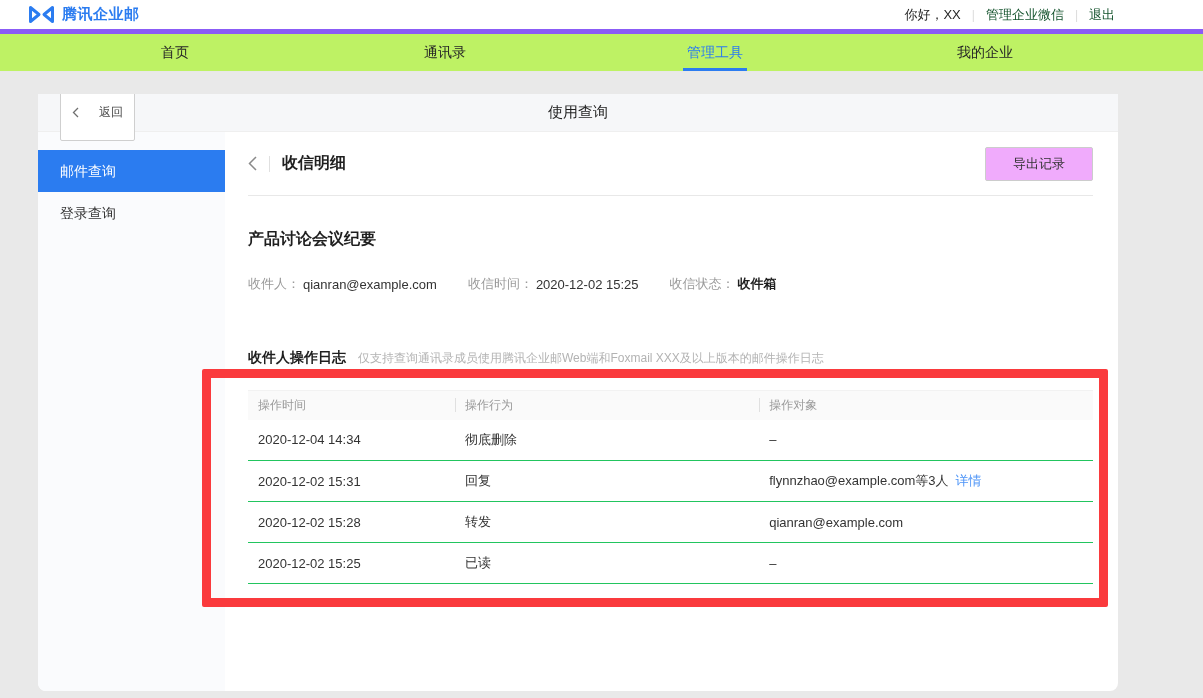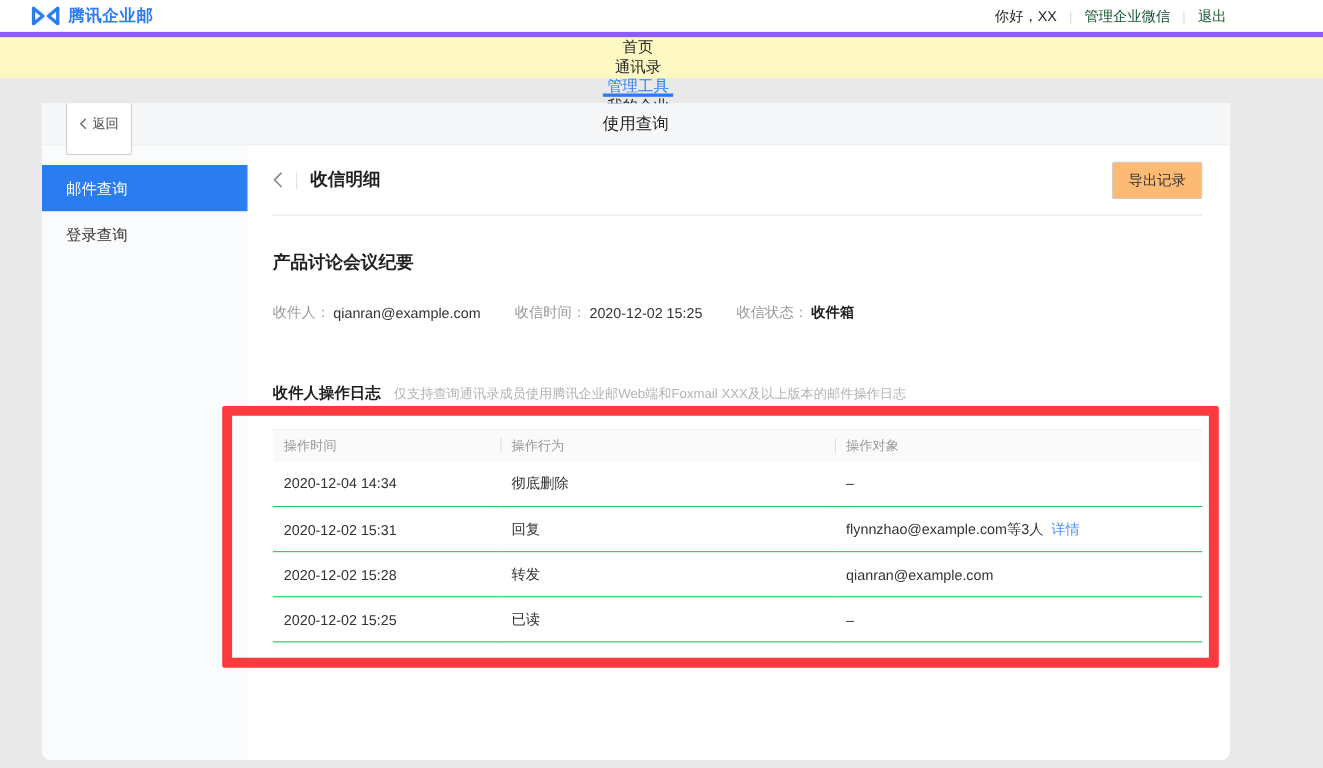--- a/index.html
+++ b/index.html
@@ -16,22 +16,22 @@
     height:34px; background:#fff; border-bottom:5px solid #8b5cf6;
     display:flex; align-items:center; padding:0 88px 0 28px;
   }
   .brand { display:flex; align-items:center; gap:7px; cursor:pointer; }
   .brand-name { font-size:15px; font-weight:600; color:#2b7cf0; letter-spacing:.5px; }
   .topbar-right { margin-left:auto; display:flex; align-items:center; font-size:13px; color:#262626; }
   .topbar-right .sep { color:#dcdcdc; margin:0 11px; font-size:12px; }
   .topbar-right a { color:#14532d; text-decoration:none; cursor:pointer; }
   
   .navbar {
-    height:38px; background:#fef9c3; border-bottom:1px solid #e8e8e8;
-    display:flex; padding:0 83px 0 40px;flex-direction:column;
+    height:38px; background:#bef264; border-bottom:1px solid #e8e8e8;
+    display:flex; padding:0 83px 0 40px;
   }
   .nav-tab {
     flex:1; display:flex; align-items:center; justify-content:center;
     font-size:14px; color:#262626; cursor:pointer; position:relative;
   }
   .nav-tab.active { color:#2b7cf0; }
   .nav-tab.active::after {
     content:""; position:absolute; bottom:0; left:50%; transform:translateX(-50%);
     width:64px; height:3px; background:#2b7cf0;
   }
@@ -40,21 +40,21 @@
     position:absolute; left:38px; top:94px; width:1080px; height:597px;
     background:#fff; border-radius:0 0 8px 8px; display:flex; flex-direction:column;
     overflow:hidden;
   }
   .card-header {
     height:38px; background:#f6f7f9; flex:0 0 38px;
     display:flex; align-items:center; position:relative; border-bottom:1px solid #efefef;
   }
   .back-btn {
     margin-left:22px; background:#fff; border:1px solid #cfcfcf; border-radius:2px;
-    font-size:12px; color:#4a4a4a; padding:19px 11px; display:flex; align-items:center; gap:5px;
+    font-size:12px; color:#4a4a4a; padding:19px 11px; display:flex; align-items:center; gap:20px;
     cursor:pointer; font-family:inherit;
   }
   .back-btn svg { display:block; }
   .page-title {
     position:absolute; left:50%; transform:translateX(-50%);
     font-size:15px; color:#1f1f1f; font-weight:500;
   }
   .card-body { flex:1; display:flex; min-height:0; }
   
   .sidebar { width:187px; flex:0 0 187px; background:#fafbfd; padding-top:18px; }
@@ -62,22 +62,22 @@
     height:42px; line-height:42px; padding-left:22px; font-size:14px; color:#333; cursor:pointer;
   }
   .side-item.active { background:#2b7cf0; color:#fff; }
   
   .content { flex:1; padding:0 25px 0 23px; min-width:0; }
   .content-header { height:64px; display:flex; align-items:center; border-bottom:1px solid #e8e8e8; }
   .back-chevron { color:#8a8a8a; cursor:pointer; display:flex; align-items:center; }
   .vdiv { width:1px; height:16px; background:#e0e0e0; margin:0 12px; }
   .content-title { font-size:16px; font-weight:700; color:#1f1f1f; }
   .export-btn {
-    margin-left:auto; background:#fdba74; border:1px solid #ccc; border-radius:2px;
-    font-size:13px; color:#333; padding:7px 14px; cursor:pointer; font-family:inherit;
+    margin-left:auto; background:#f0abfc; border:1px solid #ccc; border-radius:2px;
+    font-size:13px; color:#333; padding:7px 27px; cursor:pointer; font-family:inherit;
   }
   .subject { margin-top:33px; font-size:16px; font-weight:700; color:#1f1f1f; }
   .meta { margin-top:25px; font-size:13px; display:flex; align-items:flex-start; }
   .meta .group { margin-right:31px; display:flex; align-items:center; }
   .meta .label { color:#9a9a9a; margin-right:3px; }
   .meta .value { color:#333; }
   .meta .value.strong { color:#1f1f1f; font-weight:600; }
   .log-header { margin-top:56px; display:flex; align-items:baseline; }
   .log-title { font-size:14px; font-weight:700; color:#1f1f1f; }
   .log-hint { font-size:12px; color:#b3b3b3; margin-left:12px; }

